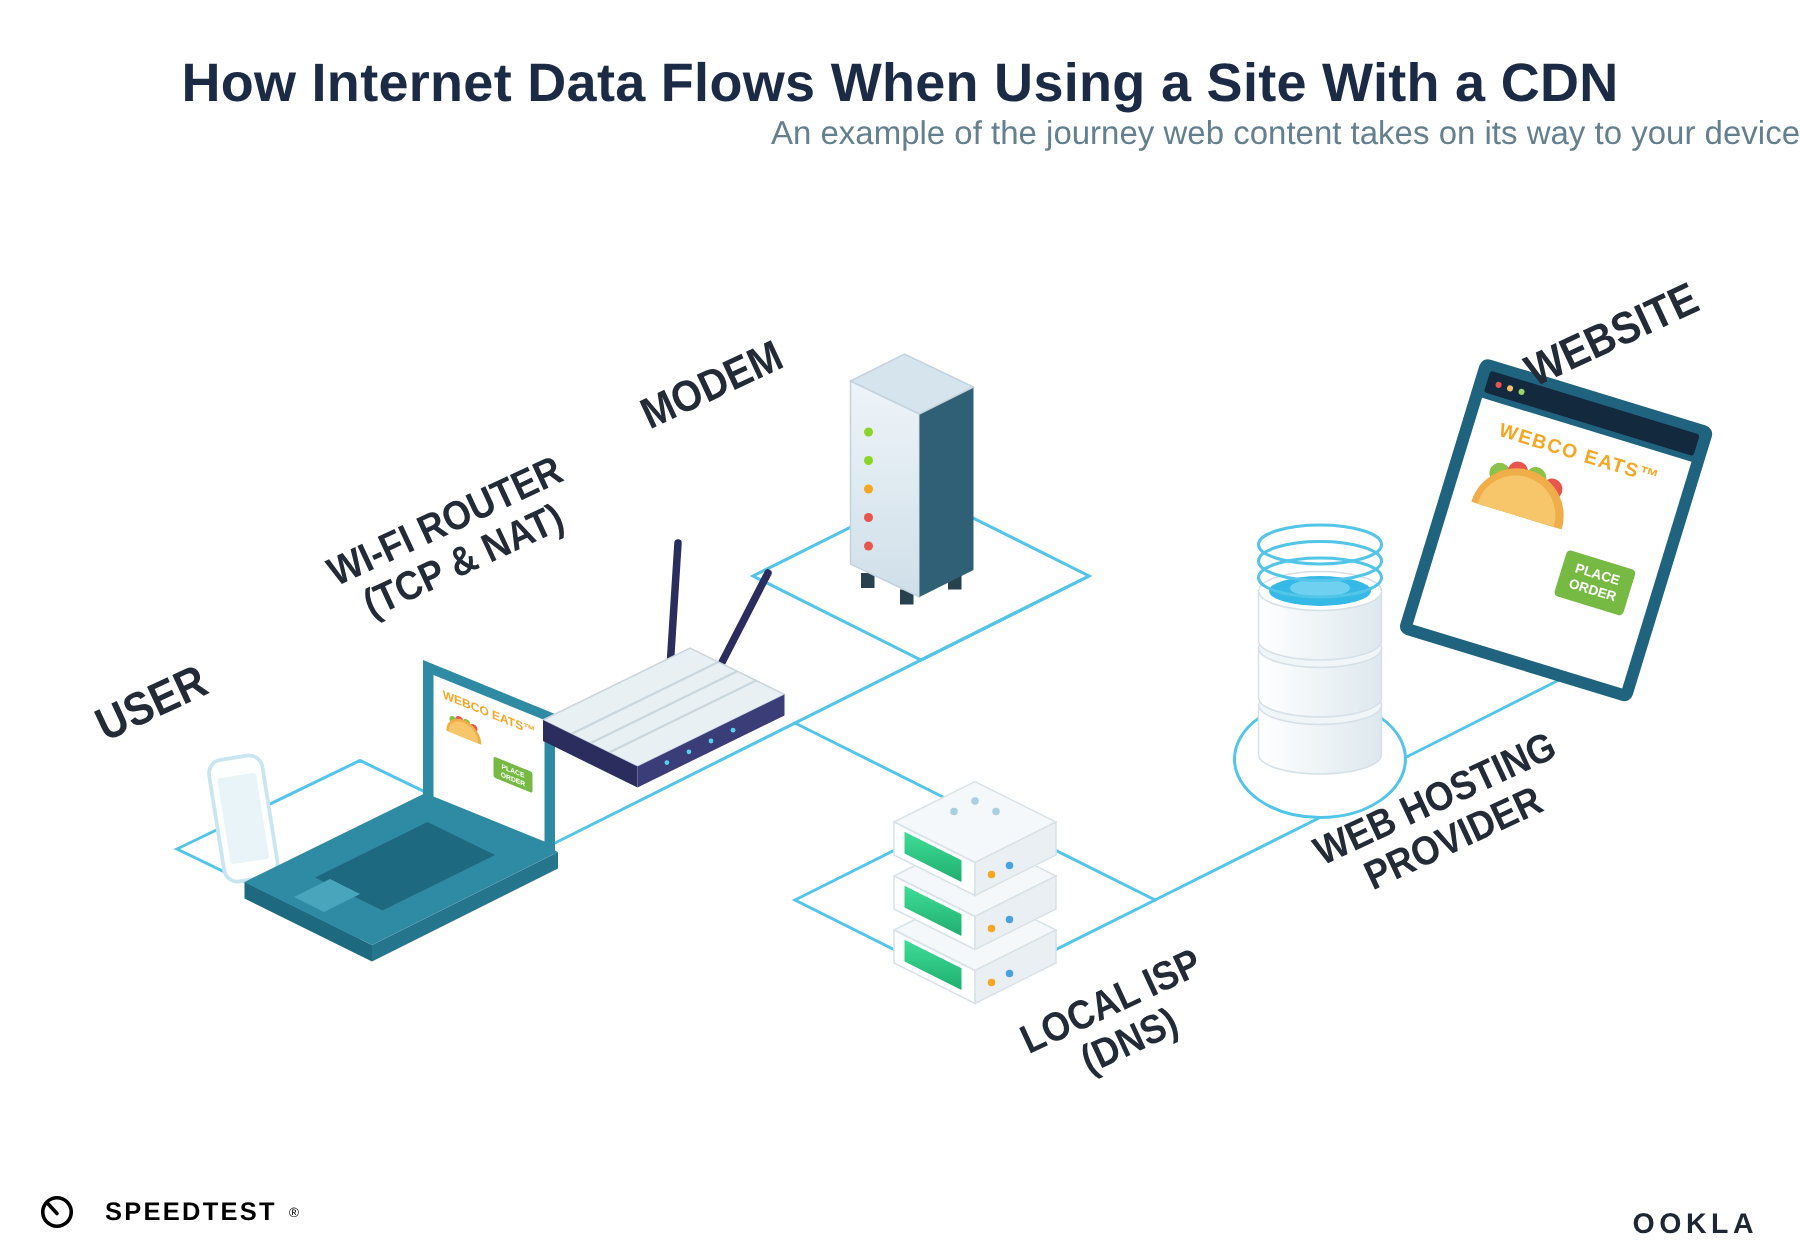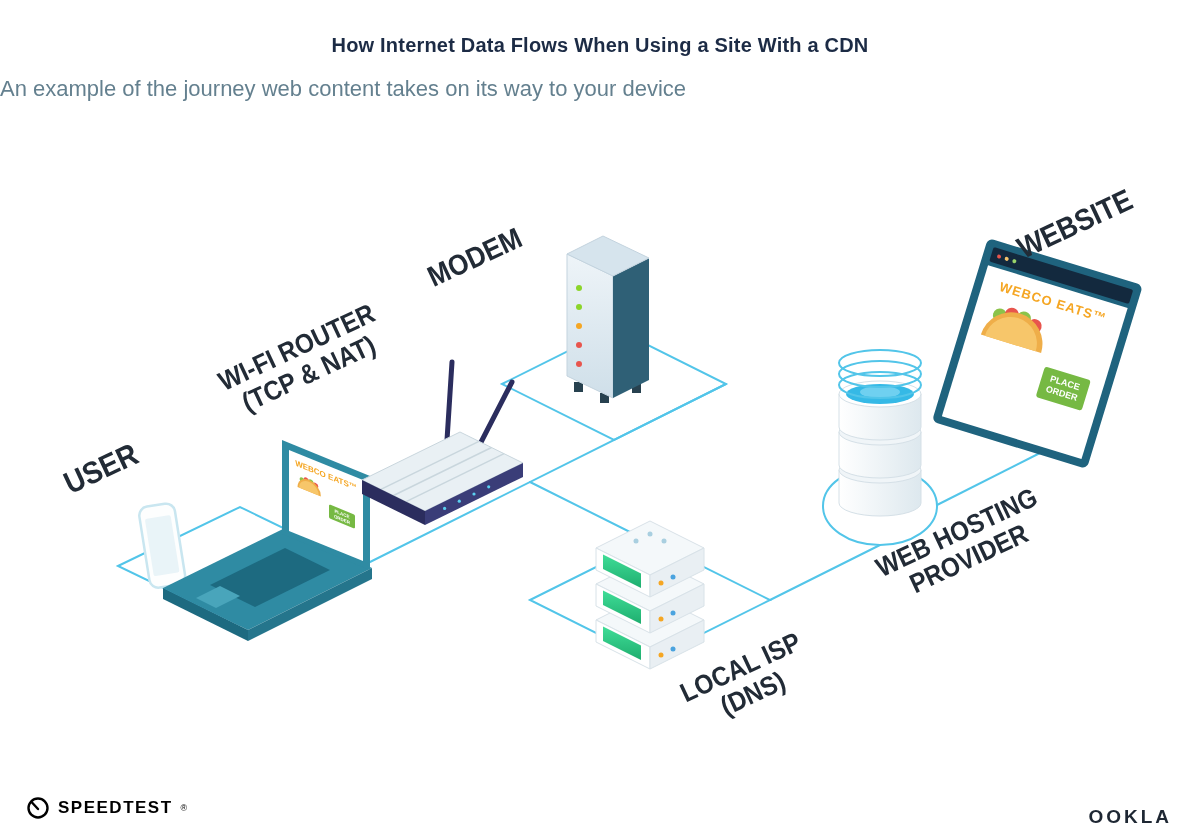--- a/index.html
+++ b/index.html
@@ -1,26 +1,26 @@
 <!DOCTYPE html>
 <html><head>
 <meta charset="utf-8">
 <style>
   * { box-sizing: border-box; }
   body { margin: 0; background: #ffffff; font-family: "Liberation Sans", sans-serif; }
   #canvas { position: relative; width: 1200px; height: 836px; background: #ffffff; overflow: hidden; }
 
   .title {
     position: absolute; top: 34px; left: 0; width: 100%;
-    text-align: center; font-size: 20px; font-weight: 700;
+    text-align: center; font-size: 36px; font-weight: 700;
     color: #1c2b45; letter-spacing: 0.2px;
   }
   .subtitle {
     position: absolute; top: 76px; left: 0; width: 100%;
-    text-align: left; font-size: 22px; font-weight: 400;
+    text-align: right; font-size: 22px; font-weight: 400;
     color: #64808f;
   }
 
   .diagram-svg { position: absolute; left: 0; top: 0; }
 
   .label {
     position: absolute; font-weight: 700; color: #222b36;
     text-align: center; line-height: 1.08; white-space: nowrap;
     transform: rotate(-25deg) scaleX(0.9); transform-origin: center;
   }
@@ -28,21 +28,21 @@
   .label-router  { left: 178px; top: 332px; width: 250px; font-size: 27px; }
   .label-modem   { left: 405px; top: 242px; width: 140px; font-size: 29px; }
   .label-website { left: 995px; top: 208px; width: 160px; font-size: 30px; }
   .label-hosting { left: 848px; top: 517px; width: 230px; font-size: 27px; }
   .label-isp     { left: 662px; top: 652px; width: 170px; font-size: 27px; }
 
   .footer-left {
     position: absolute; left: 26px; bottom: 16px;
     display: flex; align-items: center; gap: 8px;
   }
-  .speedtest-text { font-size: 17px; font-weight: 700; letter-spacing: 1.5px; color: #000; }
+  .speedtest-text { font-size: 17px; font-weight: 700; letter-spacing: 1.5px; color: #000; margin-left: 12px; }
   .speedtest-mark { font-size: 9px; vertical-align: super; color: #000; }
   .footer-right {
     position: absolute; right: 28px; bottom: 8px;
     font-size: 19px; font-weight: 700; letter-spacing: 3px; color: #1e2733;
   }
 </style>
 </head>
 <body>
 
 <div id="canvas">

